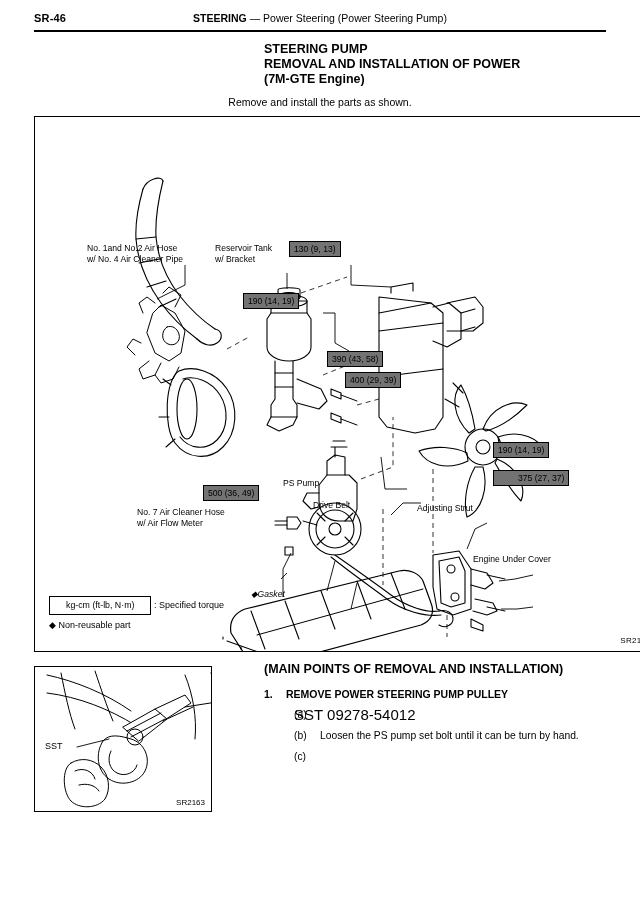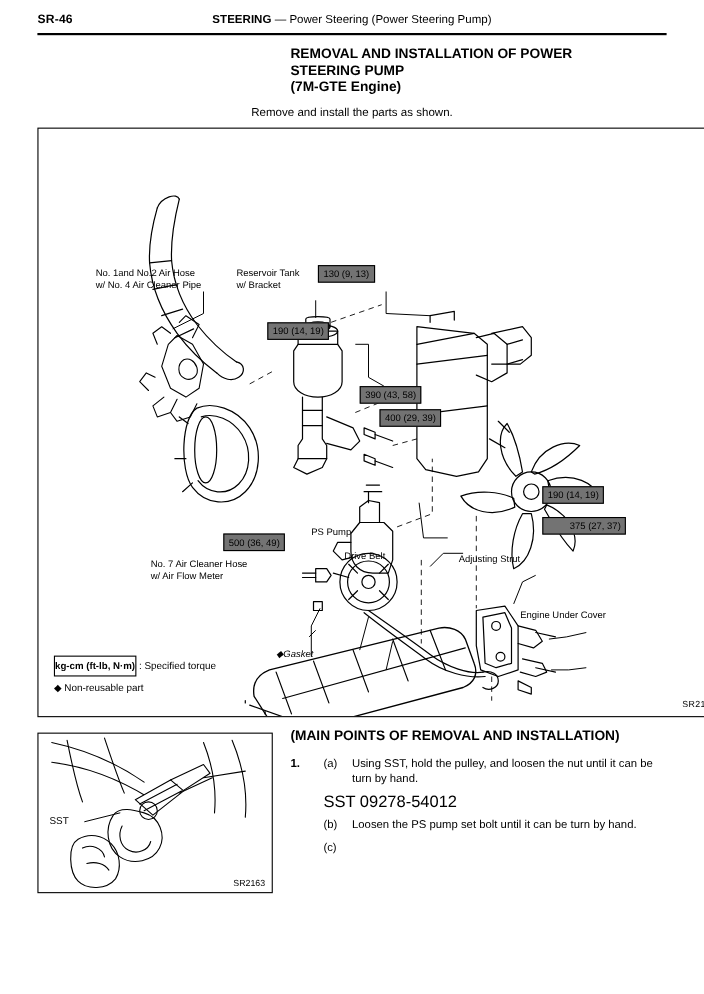--- a/index.html
+++ b/index.html
@@ -113,34 +113,34 @@
 
   .legend {
     position: absolute;
     left: 14px;
     bottom: 18px;
     font-size: 9px;
     line-height: 15px;
   }
   .legend .boxed {
     border: 1px solid #000;
-    padding: 1px 0;
-    font-weight: bold;
+    padding: 1px 16px;
+    font-weight: normal;
     font-size: 8.8px;
     display: inline-block;
   }
   .legend .row2 { margin-top: 3px; }
   .diamond { font-size: 9px; }
 
   
   .photo-box {
     position: absolute;
     left: 34px;
     top: 666px;
-    width: 214px;
+    width: 178px;
     height: 146px;
     border: 1px solid #000;
     box-sizing: border-box;
     overflow: hidden;
     background: #fff;
   }
   .photo-code {
     position: absolute;
     right: 6px;
     bottom: 4px;
@@ -203,22 +203,22 @@
 <div class="page-header">
   <div class="pagenum">SR-46</div>
   <div class="title">
     <span>STEERING</span>
     <span class="light">— Power Steering (Power Steering Pump)</span>
   </div>
   <div class="rule"></div>
 </div>
 
 <div class="section-title">
+  <div>STEERING PUMP</div>
   <div>REMOVAL AND INSTALLATION OF POWER</div>
-  <div>STEERING PUMP</div>
   <div>(7M-GTE Engine)</div>
 </div>
 <div class="remove-note">Remove and install the parts as shown.</div>
 
 <div class="figure-box">
 
   <svg class="fig-svg" width="570" height="534" viewBox="0 0 570 534">
     <g fill="none" stroke="#000" stroke-width="1.1" stroke-linejoin="round" stroke-linecap="round">
 
       <path d="M108,72 C104,86 100,104 101,122 C103,146 113,168 126,186 C137,201 150,213 162,222"></path>
@@ -415,25 +415,25 @@
   </svg>
   <div class="sst-label">SST</div>
   <div class="photo-code">SR2163</div>
 </div>
 
 <div class="main-points">
   <div class="mp-title">(MAIN POINTS OF REMOVAL AND INSTALLATION)</div>
 
   <div class="step">
     <span class="num">1.</span>
+    <span>REMOVE POWER STEERING PUMP PULLEY</span>
   </div>
 
   <div class="sub">
     <span class="mark">(a)</span>
-    <span>Using SST, hold the pulley, and loosen the nut until it can be turn by hand.</span>
   </div>
 
   <div class="sst-line">SST 09278-54012</div>
 
   <div class="sub">
     <span class="mark">(b)</span>
     <span>Loosen the PS pump set bolt until it can be turn by hand.</span>
   </div>
 
   <div class="sub">

